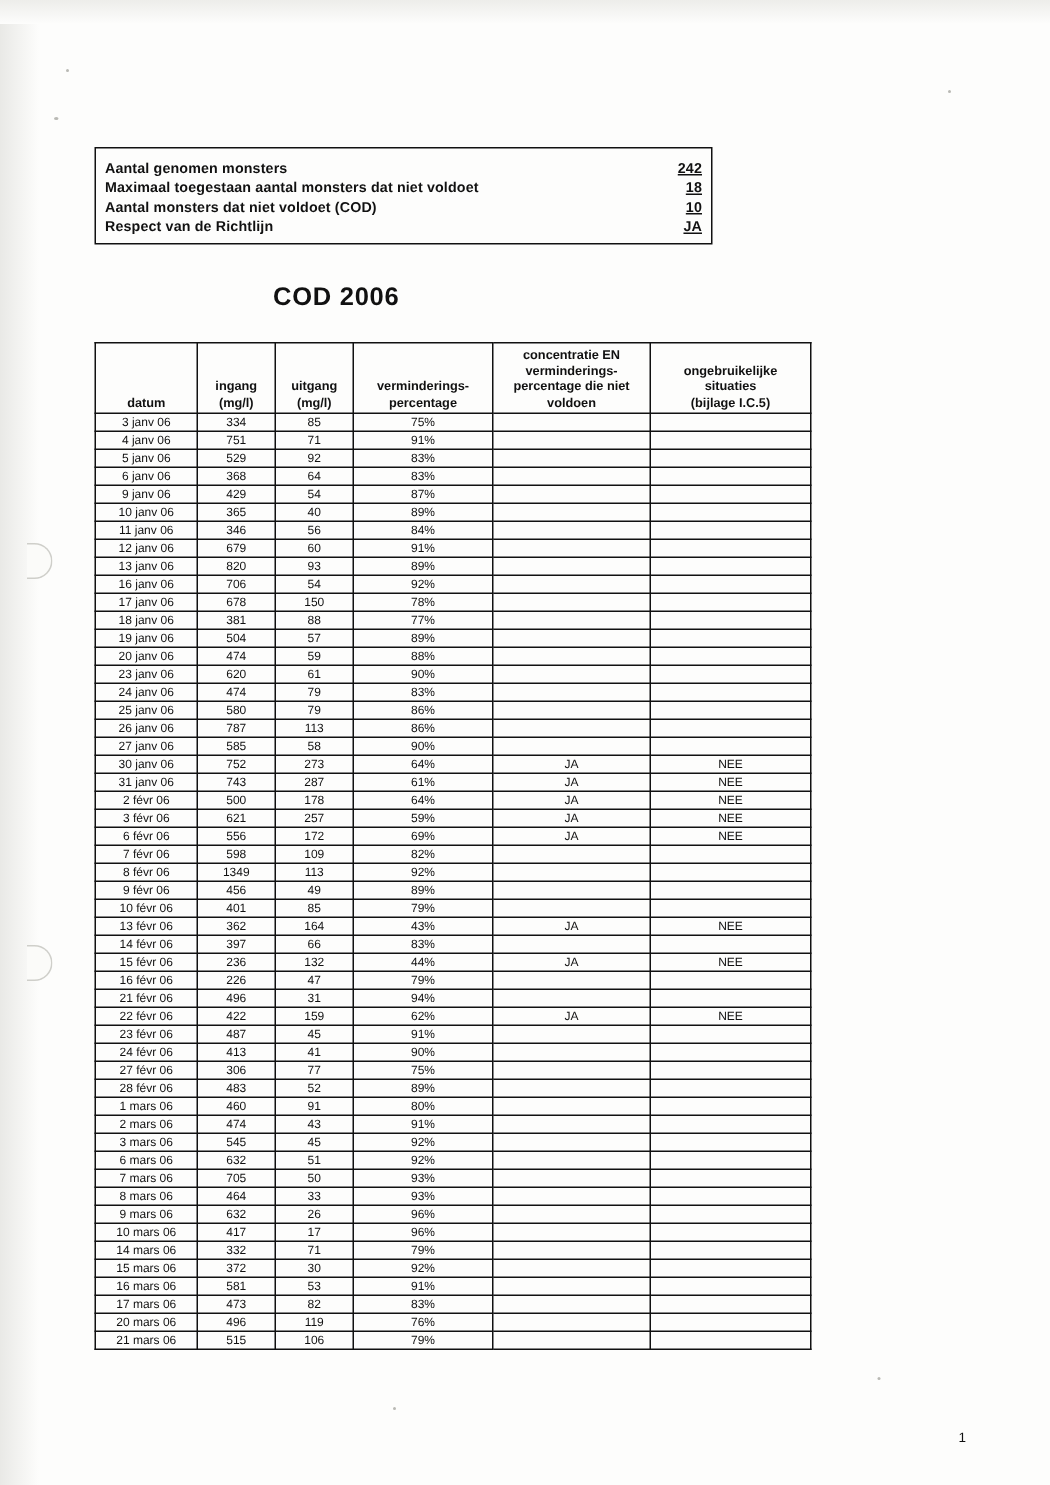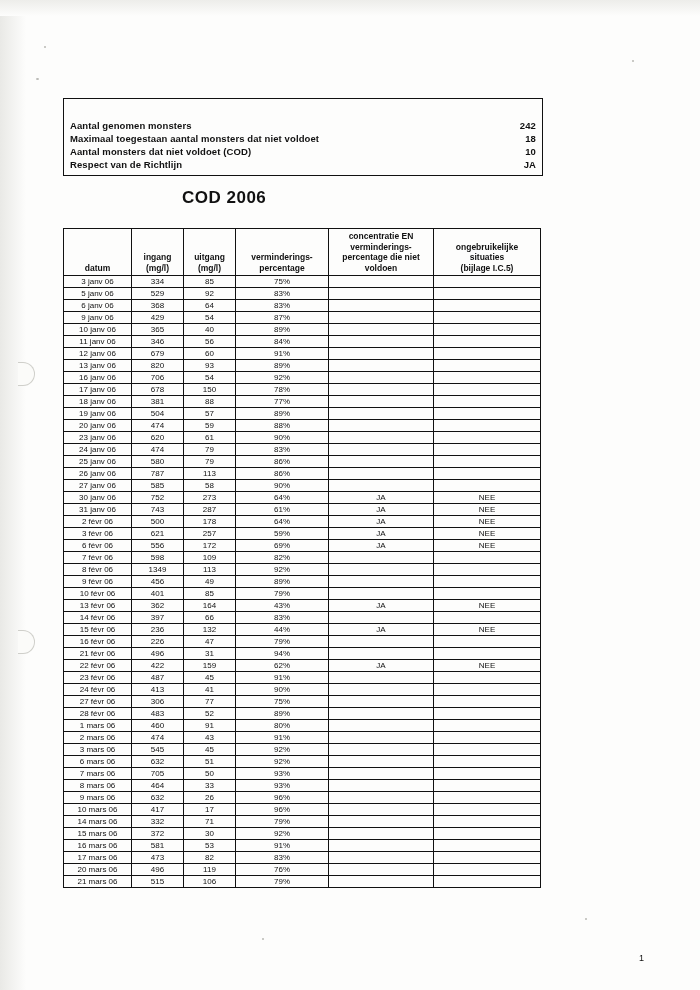--- a/index.html
+++ b/index.html
@@ -52,36 +52,36 @@
     position: absolute;
     background: #b9b9b4;
     border-radius: 50%;
   }
 
   
   .summary-box {
     position: absolute;
     left: 63px;
     top: 98px;
-    width: 480px;
+    width: 412px;
     border: 1.5px solid #111;
-    padding: 20px 6px 4px 6px;
+    padding: 7px 6px 4px 6px;
     box-sizing: border-box;
   }
   .summary-row {
     display: flex;
     justify-content: space-between;
     align-items: baseline;
     font-size: 9.5px;
     font-weight: bold;
     line-height: 13px;
     letter-spacing: 0.1px;
   }
   .summary-label { white-space: nowrap; }
-  .summary-value { font-weight: bold; }
+  .summary-value { font-weight: bold; text-decoration: underline; }
 
   
   .doc-title {
     position: absolute;
     left: 146px;
     top: 188px;
     font-size: 17px;
     font-weight: bold;
     letter-spacing: 0.5px;
     margin-left: 36px;
@@ -221,20 +221,28 @@
       <tbody id="table-body">
           <tr>
             <td class="c-datum">3 janv 06</td>
             <td class="c-num">334</td>
             <td class="c-num">85</td>
             <td class="c-pct">75%</td>
             <td class="c-ja"></td>
             <td class="c-nee"></td>
           </tr>
           <tr>
+            <td class="c-datum">4 janv 06</td>
+            <td class="c-num">751</td>
+            <td class="c-num">71</td>
+            <td class="c-pct">91%</td>
+            <td class="c-ja"></td>
+            <td class="c-nee"></td>
+          </tr>
+          <tr>
             <td class="c-datum">5 janv 06</td>
             <td class="c-num">529</td>
             <td class="c-num">92</td>
             <td class="c-pct">83%</td>
             <td class="c-ja"></td>
             <td class="c-nee"></td>
           </tr>
           <tr>
             <td class="c-datum">6 janv 06</td>
             <td class="c-num">368</td>

